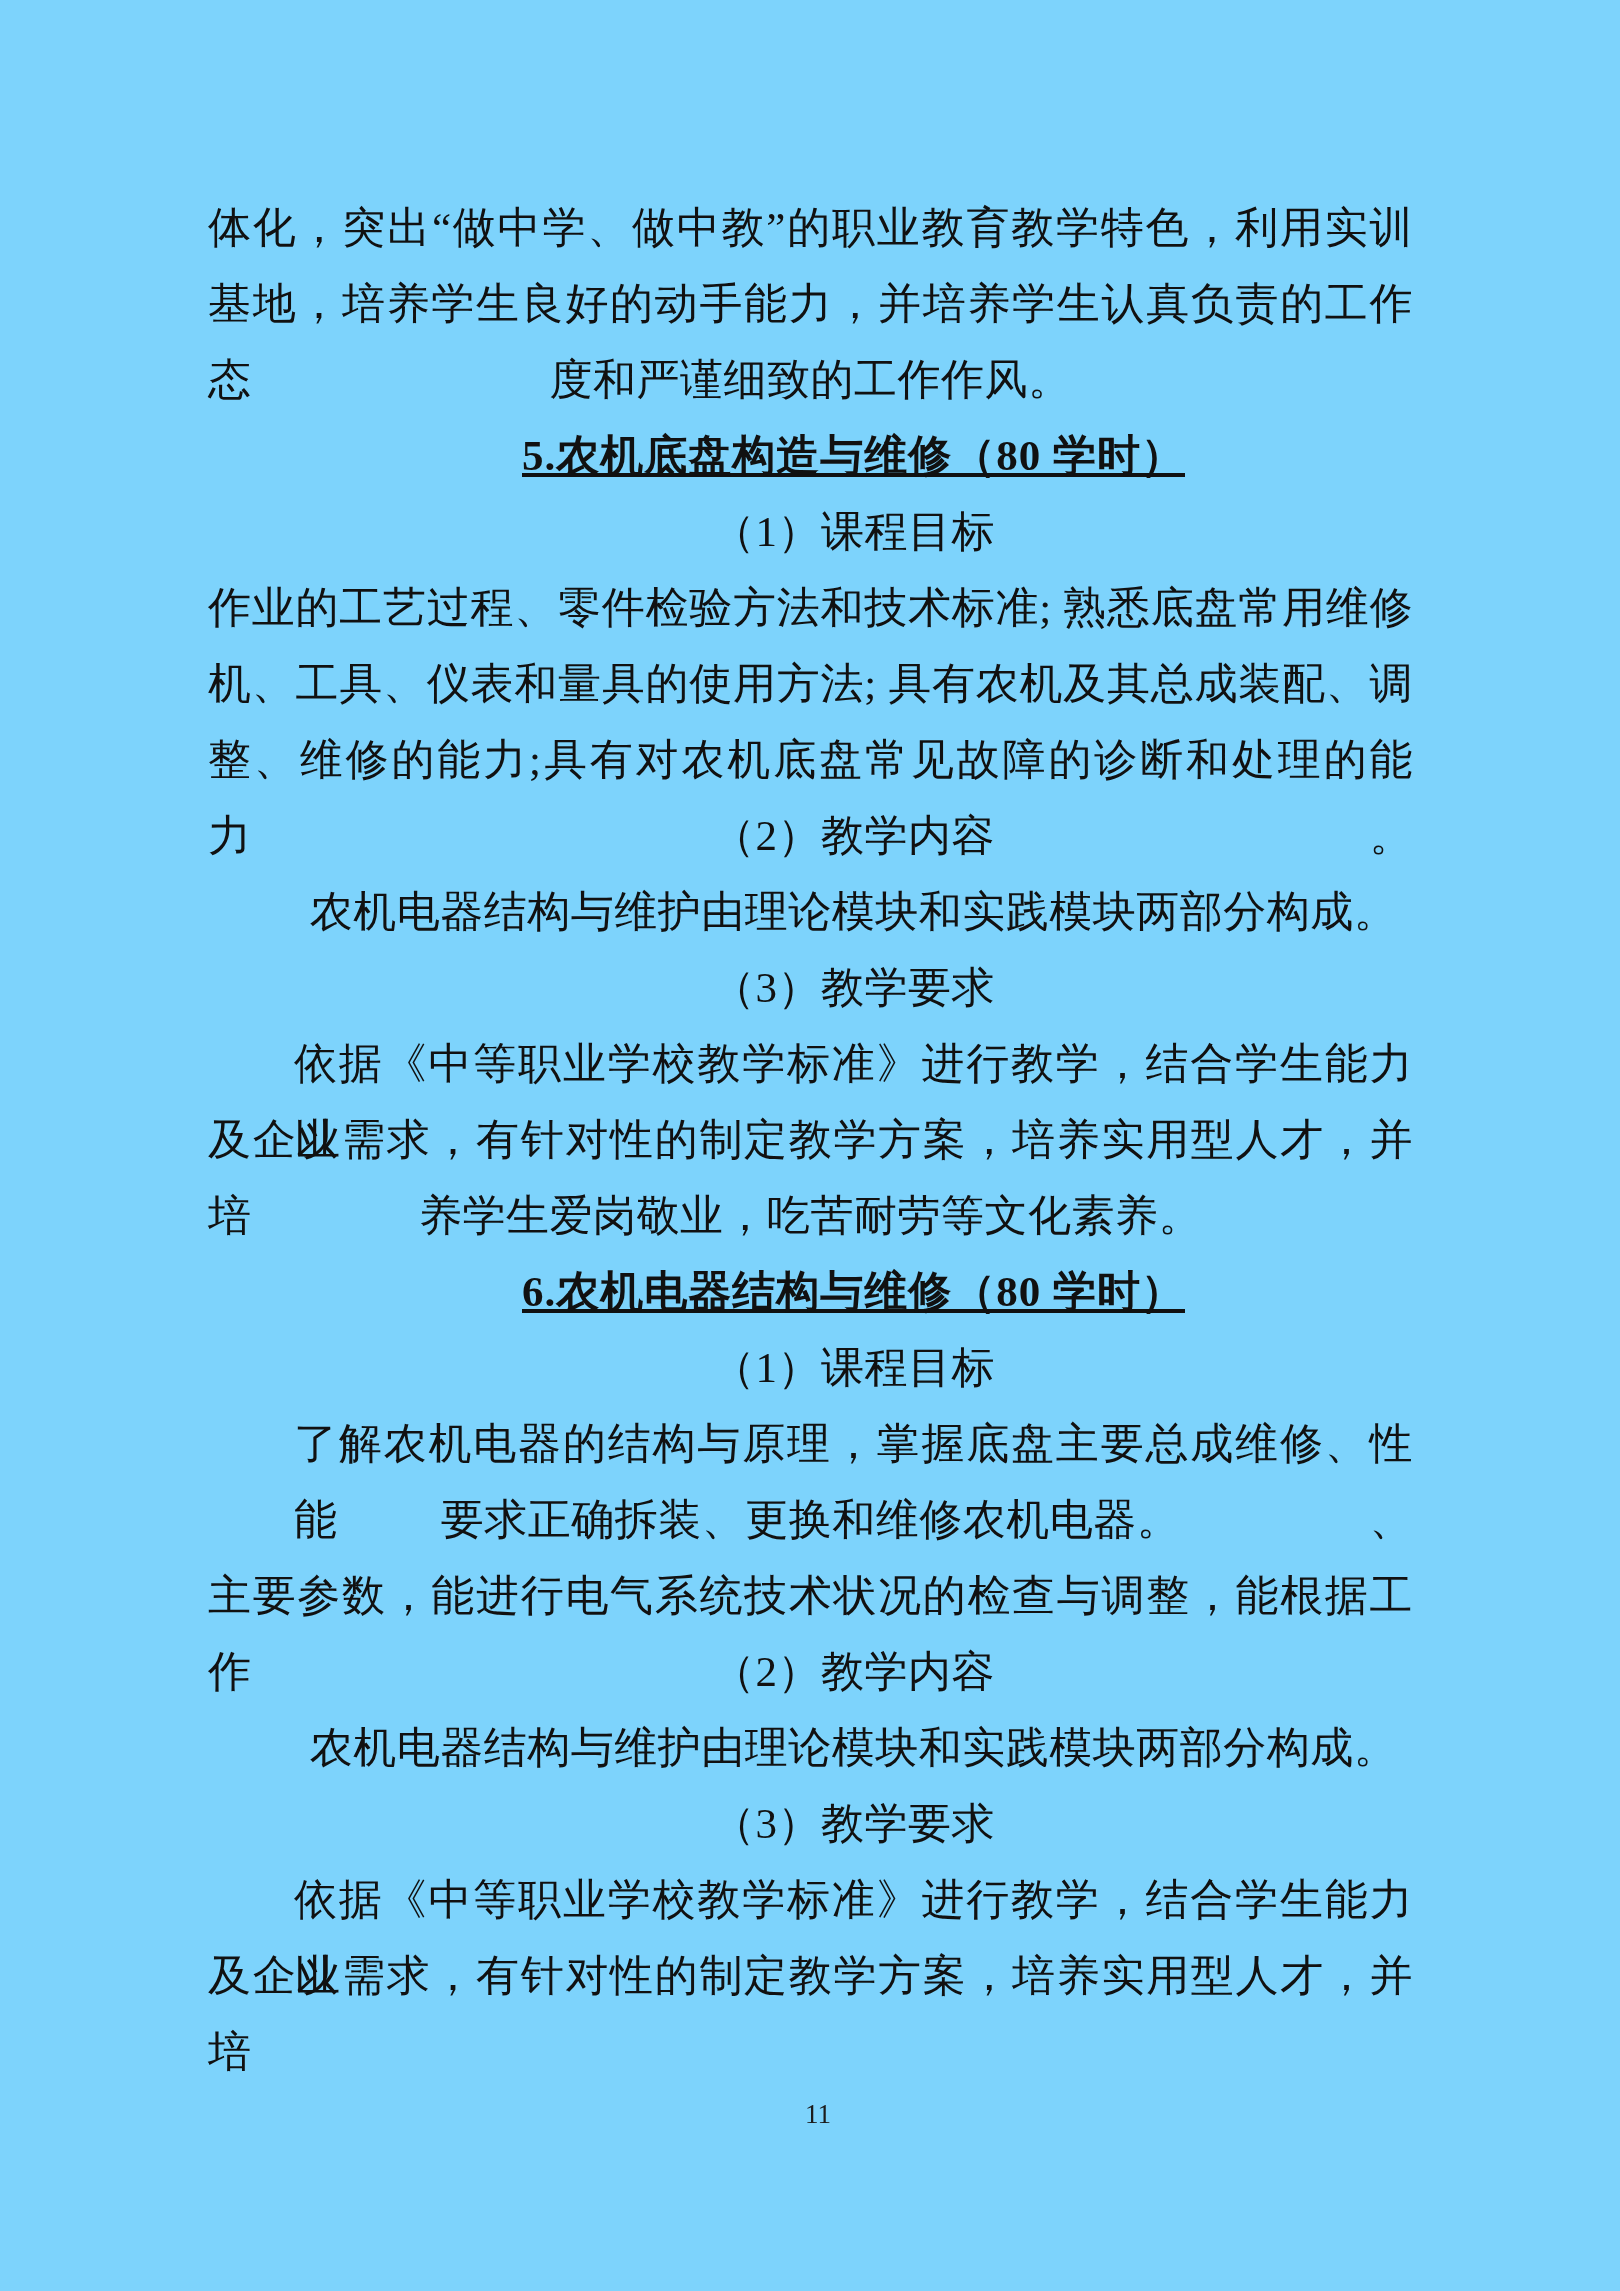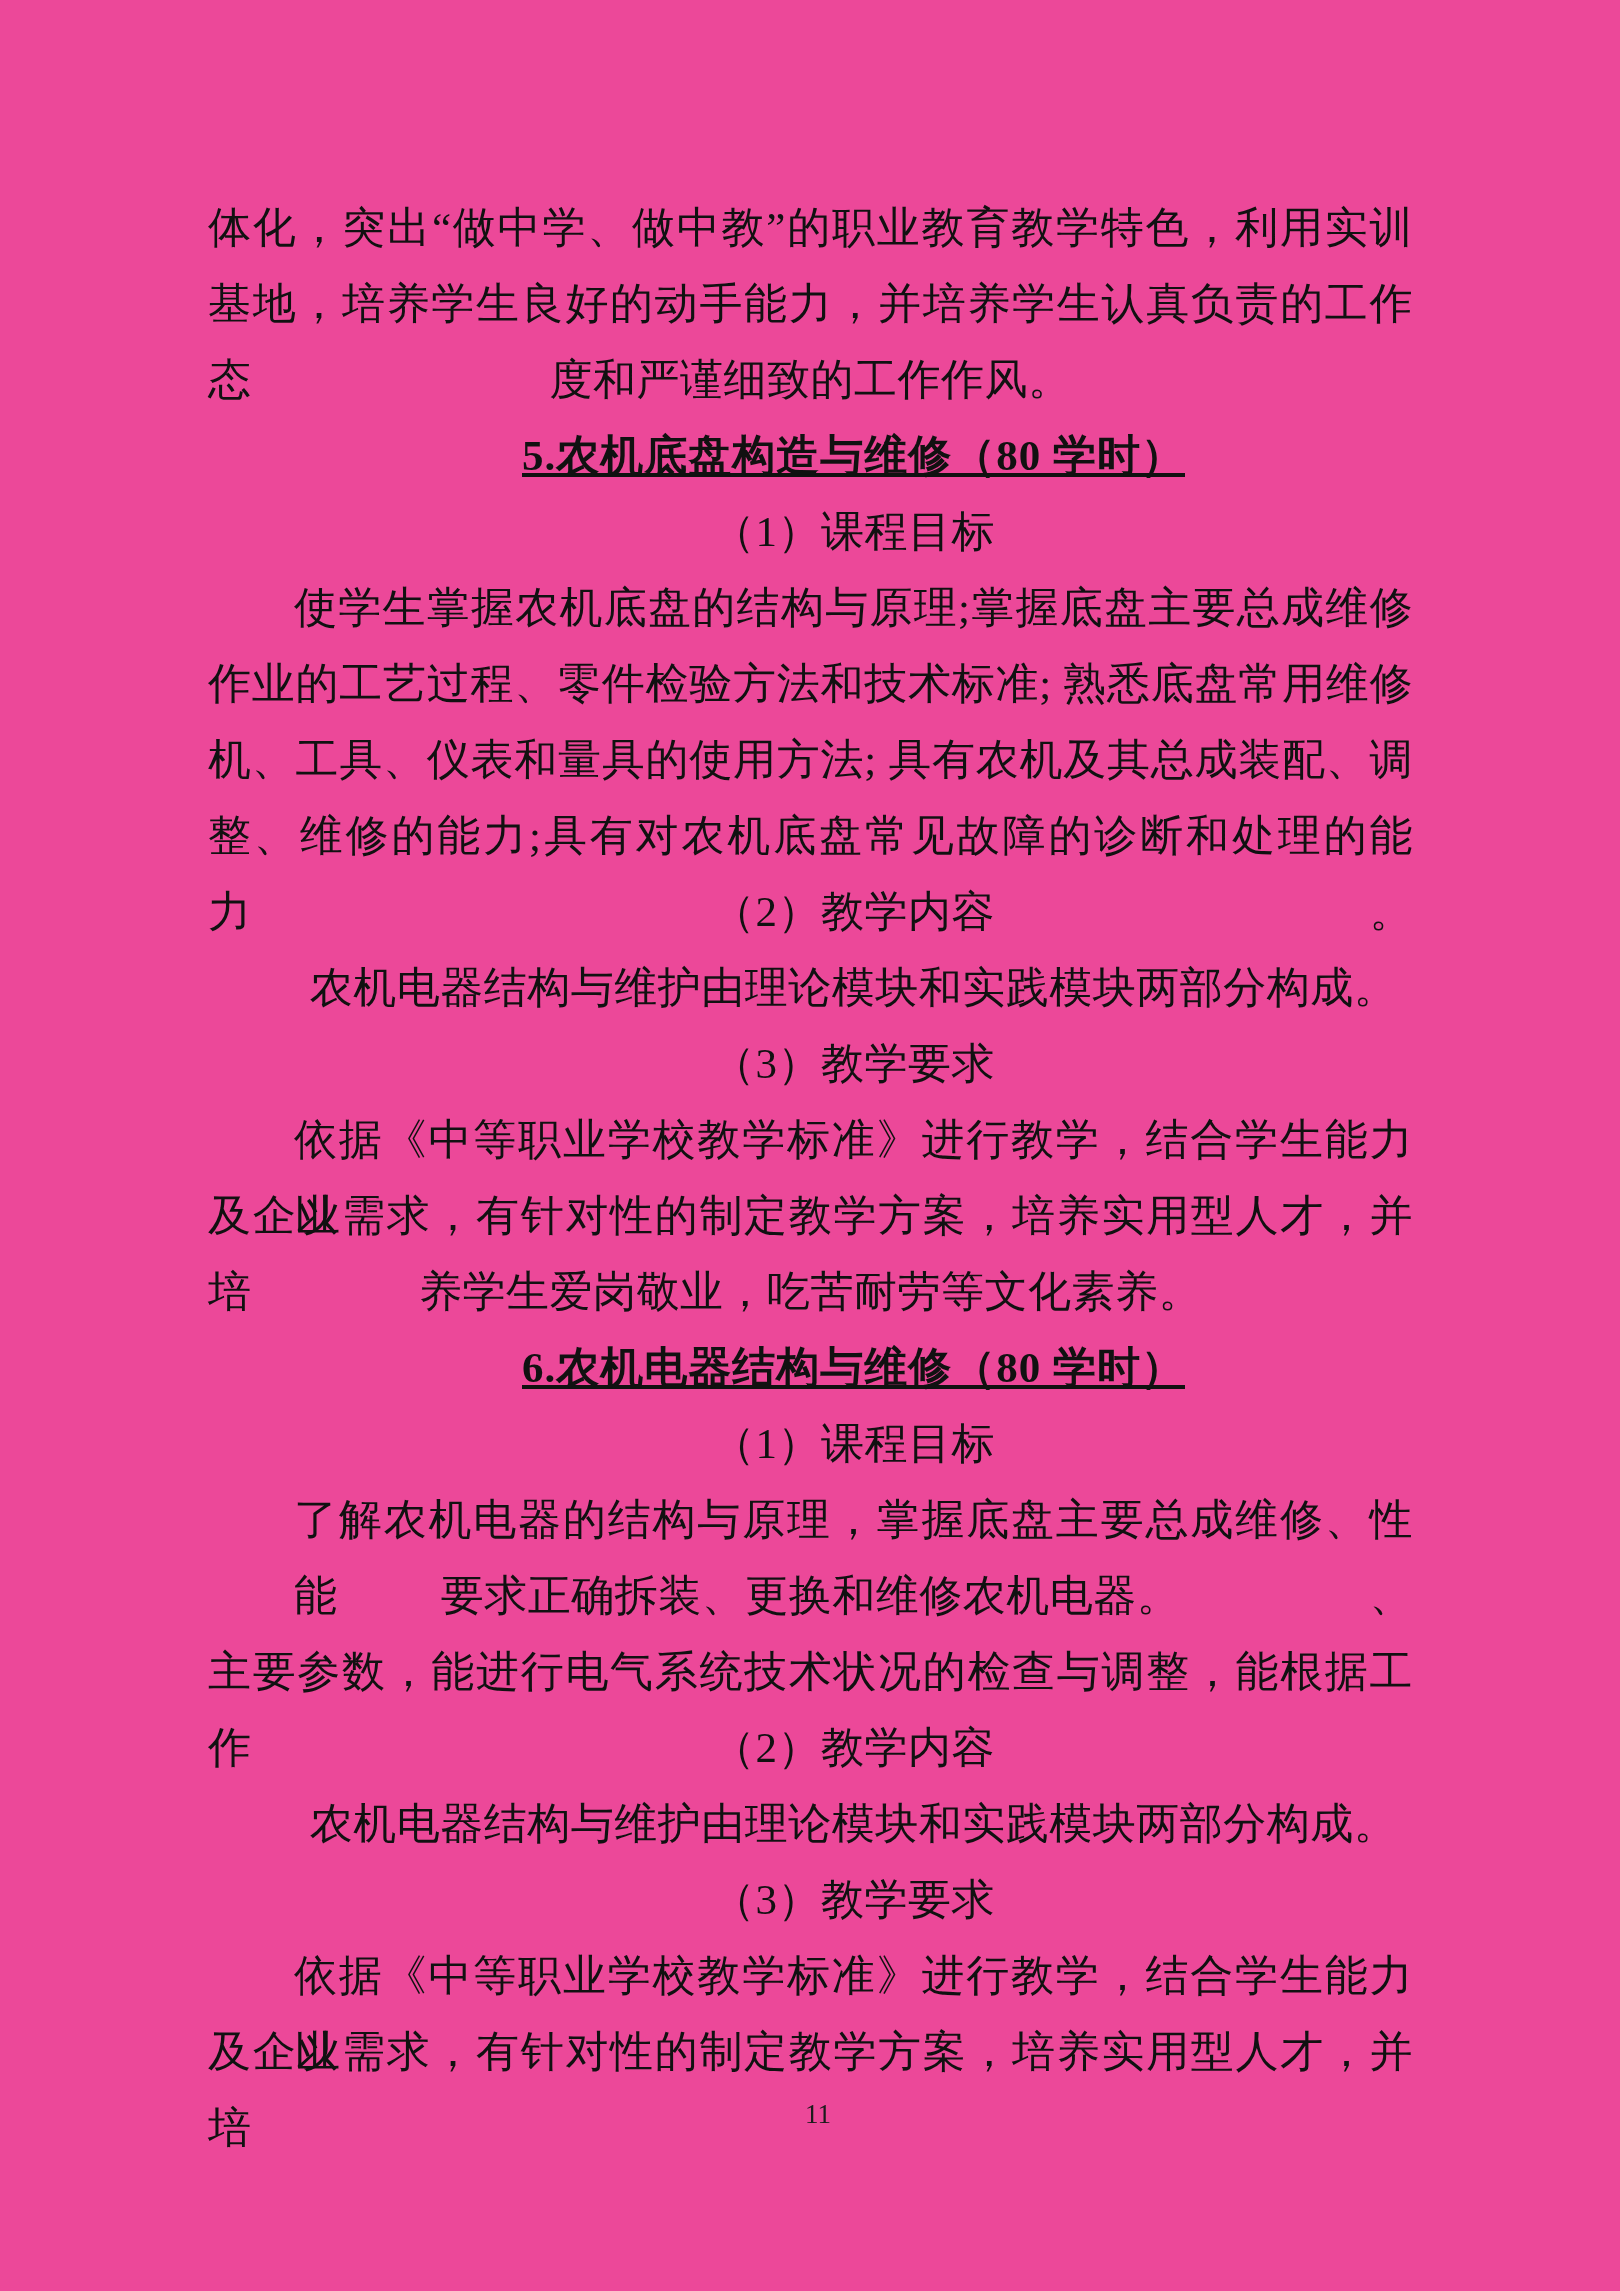--- a/index.html
+++ b/index.html
@@ -5,21 +5,21 @@
   html, body {
     margin: 0;
     padding: 0;
     background: #9e9e9e;
   }
   .page {
     position: relative;
     width: 1620px;
     height: 2292px;
     margin: 0 auto;
-    background: #ec4899;
+    background: #7dd3fc;
     overflow: hidden;
     font-family: "Liberation Serif", "DejaVu Serif", serif;
     color: #111111;
   }
   .textblock {
     position: absolute;
     left: 208px;
     top: 190px;
     width: 1205px;
   }
@@ -61,21 +61,20 @@
 </head>
 <body>
 
 <div class="page">
   <div class="textblock" id="textblock">
       <div class="line justify">体化，突出“做中学、做中教”的职业教育教学特色，利用实训</div>
       <div class="line justify">基地，培养学生良好的动手能力，并培养学生认真负责的工作态</div>
       <div class="line">度和严谨细致的工作作风。</div>
       <div class="line indent heading">5.农机底盘构造与维修（80 学时）</div>
       <div class="line indent">（1）课程目标</div>
-      <div class="line indent justify">使学生掌握农机底盘的结构与原理;掌握底盘主要总成维修</div>
       <div class="line justify">作业的工艺过程、零件检验方法和技术标准; 熟悉底盘常用维修</div>
       <div class="line justify">机、工具、仪表和量具的使用方法; 具有农机及其总成装配、调</div>
       <div class="line justify">整、维修的能力;具有对农机底盘常见故障的诊断和处理的能力。</div>
       <div class="line indent">（2）教学内容</div>
       <div class="line indent">农机电器结构与维护由理论模块和实践模块两部分构成。</div>
       <div class="line indent">（3）教学要求</div>
       <div class="line indent justify">依据《中等职业学校教学标准》进行教学，结合学生能力以</div>
       <div class="line justify">及企业需求，有针对性的制定教学方案，培养实用型人才，并培</div>
       <div class="line">养学生爱岗敬业，吃苦耐劳等文化素养。</div>
       <div class="line indent heading">6.农机电器结构与维修（80 学时）</div>

